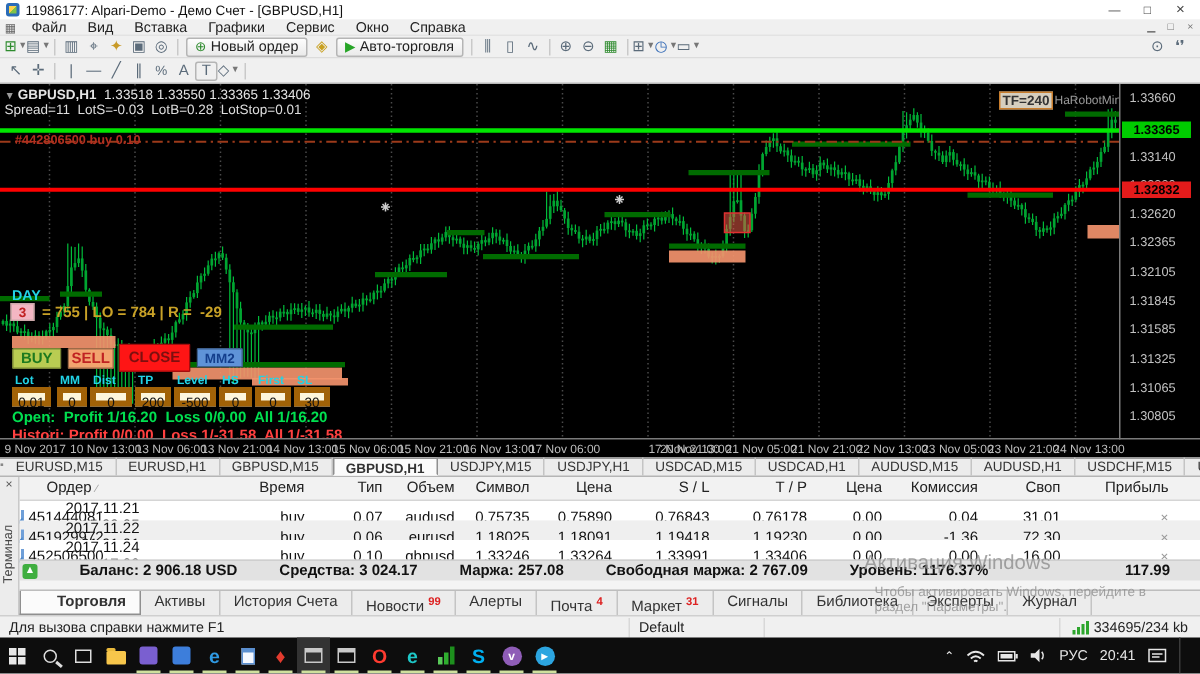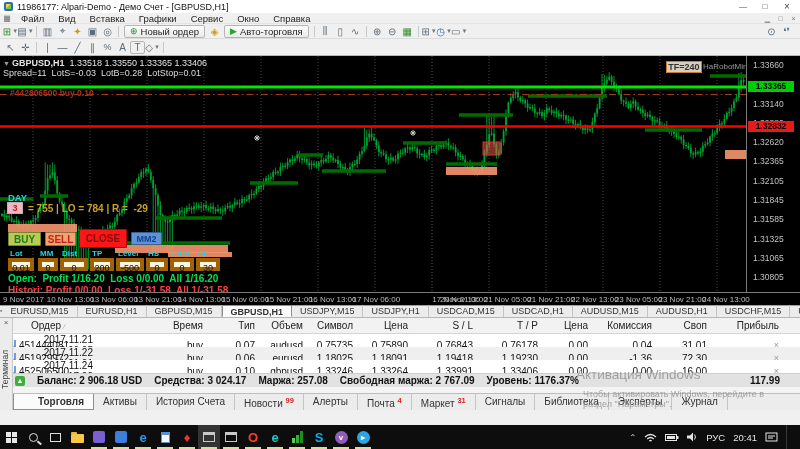--- a/index.html
+++ b/index.html
@@ -85,21 +85,21 @@
   .thead { position:absolute; left:13px; top:0; width:787px; height:16px; background:#f2f2f2; border-bottom:1px solid #d5d5d5; font-size:10px; color:#222; }
   .thead div { padding-right:6px; text-align:right; }
   .thead .c0 { text-align:left; padding-left:2px; }
   .trow { position:absolute; left:13px; width:787px; height:13px; font-size:10px; color:#111; background:#fff; }
   .trow.alt { background:#efefef; }
   .trow div { padding-right:6px; text-align:right; }
   .trow .c0 { text-align:left; display:flex; align-items:center; gap:3px; padding-left:1px; }
   .docico { width:8px; height:10px; background:#fff; border:1px solid #6f9fd8; position:relative; }
   .docico::after { content:""; position:absolute; right:0; bottom:0; border-style:solid; border-width:0 0 4px 4px; border-color:transparent transparent #4a86c8 transparent; }
   .closepos { color:#999; font-size:9px; text-align:center; }
-  .balrow { position:absolute; left:13px; top:55px; width:787px; height:14px; background:#e2e2e2; border-top:1px solid #cfcfcf; display:flex; align-items:center; gap:12px; font-size:10px; font-weight:bold; color:#111; padding-left:2px; }
+  .balrow { position:absolute; left:13px; top:55px; width:787px; height:14px; background:#e2e2e2; border-top:1px solid #cfcfcf; display:flex; align-items:center; gap:28px; font-size:10px; font-weight:bold; color:#111; padding-left:2px; }
   .balico { width:10px; height:10px; background:#3fae3f; border-radius:2px; color:#fff; font-size:7px; text-align:center; line-height:10px; }
   .baltotal { margin-left:auto; padding-right:20px; }
 
   
   .termtabs { position:absolute; left:13px; top:393px; width:787px; height:17px; background:#ececec; border-top:1px solid #bdbdbd; display:flex; align-items:flex-start; font-size:10px; color:#333; }
   .ttab { padding:2px 9px 0 9px; height:16px; border-right:1px solid #c4c4c4; white-space:nowrap; }
   .ttab.active { background:#fbfbfb; border:1px solid #8f8f8f; border-top:none; font-weight:bold;padding-left:24px; }
   .ttab sup { color:#d22; font-size:7.5px; font-weight:bold; }
 
   
@@ -1075,20 +1075,34 @@
       <span class="ttab">Новости <sup>99</sup></span>
       <span class="ttab">Алерты</span>
       <span class="ttab">Почта <sup>4</sup></span>
       <span class="ttab">Маркет <sup>31</sup></span>
       <span class="ttab">Сигналы</span>
       <span class="ttab">Библиотека</span>
       <span class="ttab">Эксперты</span>
       <span class="ttab">Журнал</span>
     </div>
 
+  <div class="statusbar">
+    <span class="sseg s-help">Для вызова справки нажмите F1</span>
+    <span class="sseg s-def">Default</span>
+    <span class="s-fill"></span>
+    <span class="s-kb">
+      <span class="kbbars">
+          <i style="height:3px"></i>
+          <i style="height:5px"></i>
+          <i style="height:7px"></i>
+          <i style="height:9px"></i>
+        </span>
+      <span>334695/234 kb</span>
+    </span>
+  </div>
 
   <div class="wm wm2">Чтобы активировать Windows, перейдите в</div>
   <div class="wm wm1">Активация Windows</div>
   <div class="wm wm3">раздел "Параметры".</div>
 
   <div class="taskbar">
     <span id="tb-apps" style="display:flex;">
         <span class="tb-cell">
           <span class="winlogo">
             <i></i>

